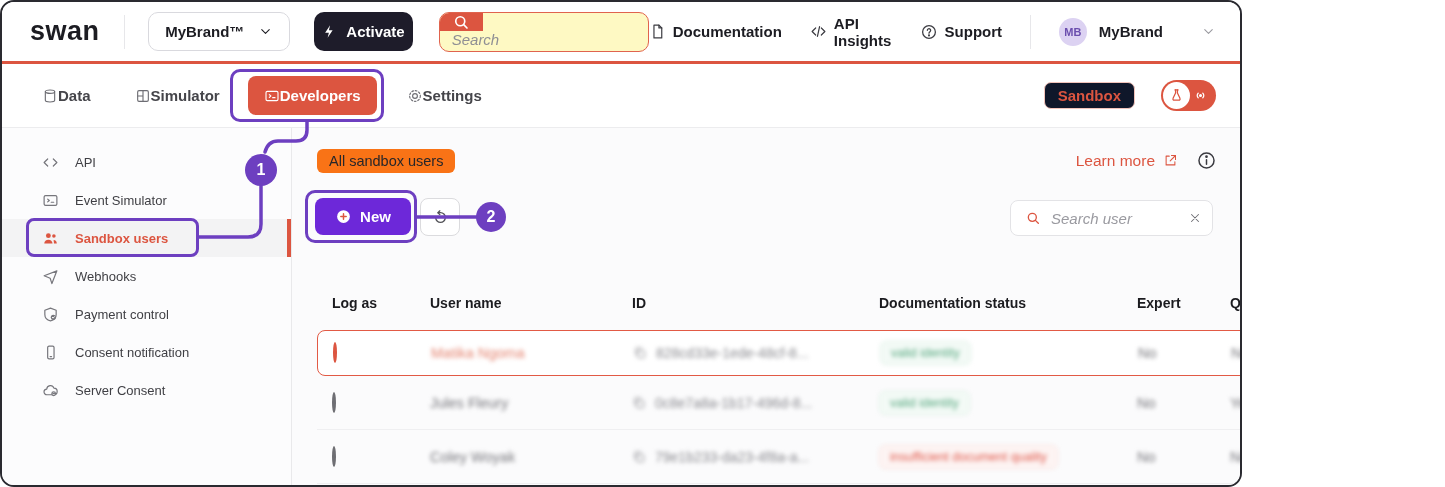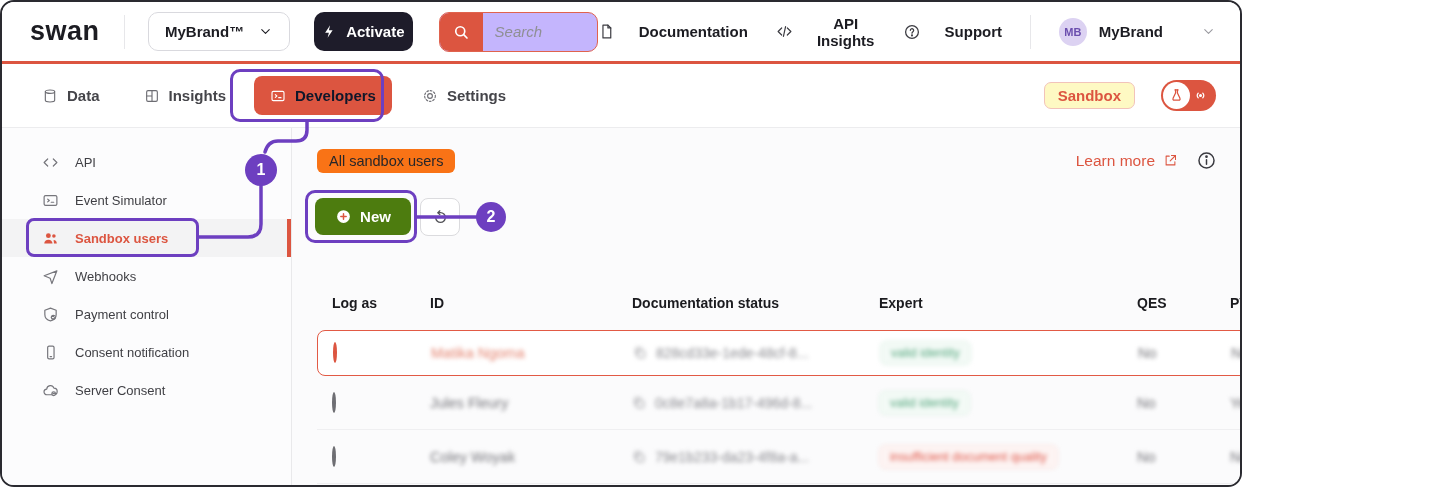--- a/index.html
+++ b/index.html
@@ -21,71 +21,71 @@
   .brand-btn{
     display:flex; align-items:center; gap:14px; border:1px solid #d9d9de; border-radius:10px;
     background:#fff; height:39px; padding:0 16px; font-size:15px; font-weight:700; color:#1c1c22; cursor:pointer;
   }
   .activate-btn{
     display:flex; align-items:center; gap:9px; margin-left:24px; height:39px; padding:0 8px;
     background:#1E1C2A; color:#fff; border:none; border-radius:10px; font-size:15px; font-weight:700; cursor:pointer;
   }
   .searchbar{
     display:flex; align-items:stretch; margin-left:26px; width:344px; height:40px;
-    border:1.5px solid #E0634E; border-radius:10px; overflow:hidden; background:#c4b5fd;
+    border:1.5px solid #E0634E; border-radius:10px; overflow:hidden; background:#fef9c3;flex-direction:column;
   }
   .searchbar .s-icon{ width:43px; background:#DC5540; color:#fff; display:flex; align-items:center; justify-content:center; flex:none; }
   .searchbar input{
     flex:1; border:none; outline:none; font-style:italic; font-size:15px; color:#3c3c40; padding:0 12px;
     font-family:"Liberation Sans", sans-serif; background:transparent;
   }
   .searchbar input::placeholder{ color:#8f8f94; }
   .search-all{
     display:flex; align-items:center; gap:7px; background:#F1F1F3; border-radius:8px; margin:3px;
     padding:0 13px; font-size:15px; color:#2a2a2e; cursor:pointer; border:none; font-family:inherit;
   }
   .tb-links{ display:flex; align-items:center; gap:28px; margin-left:auto; }
-  .tb-link{ display:flex; align-items:center; gap:24px; font-size:15px; font-weight:600; color:#1c1c22; cursor:pointer;text-align:center; }
+  .tb-link{ display:flex; align-items:center; gap:7px; font-size:15px; font-weight:600; color:#1c1c22; cursor:pointer; }
   .tb-link .lk-ic{ color:#3c3c42; }
   .account{ display:flex; align-items:center; gap:12px; cursor:pointer; }
   .avatar{
     width:28px; height:28px; border-radius:50%; background:#DCD2F2; color:#6B4EAE;
     font-size:11px; font-weight:700; display:flex; align-items:center; justify-content:center;
   }
   .account-name{ font-size:15px; font-weight:700; color:#1c1c22; }
   .account .chev{ color:#9a9aa0; margin-left:26px; }
 
   
   .navbar{ height:64px; display:flex; align-items:center; padding:0 24px 0 40px; border-bottom:1px solid #ECECEE; background:#fff; }
-  .nav-tab{ display:flex; align-items:center; gap:9px; font-size:15px; font-weight:700; color:#45454a; margin-right:44px; cursor:pointer; background:none; border:none; font-family:inherit; }
+  .nav-tab{ display:flex; align-items:center; font-size:15px; font-weight:700; color:#45454a; margin-right:44px; cursor:pointer; background:none; border:none; font-family:inherit; }
   .nav-tab .nv-ic{ color:#6d6d73; }
-  .nav-tab.active{ background:#DC5540; color:#0f172a; border-radius:8px; height:39px; padding:9px 16px; margin:0 30px 0 -16px; }
+  .nav-tab.active{ background:#DC5540; color:#ffffff; border-radius:8px; height:39px; padding:9px 16px; margin:0 30px 0 -16px; }
   .nav-tab.active .nv-ic{ color:#fff; }
   .nav-right{ margin-left:auto; display:flex; align-items:center; gap:26px; }
   .sandbox-badge{
-    color:#DC5540; background:#fef9c3; border:1px solid #F2C3BA; border-radius:7px;
+    color:#DC5540; background:#0f172a; border:1px solid #F2C3BA; border-radius:7px;
     font-size:15px; font-weight:600; padding:4px 13px;
   }
   .env-toggle{ width:55px; height:31px; background:#DC5540; border-radius:16px; display:flex; align-items:center; padding:2px; cursor:pointer; border:none; }
   .env-knob{ width:27px; height:27px; background:#fff; border-radius:50%; display:flex; align-items:center; justify-content:center; color:#DC5540; }
   .env-live{ color:#fff; margin-left:3px; }
 
   
   .body{ display:flex; height:358px; }
   .sidebar{ width:290px; flex:none; background:#FCFCFD; border-right:1px solid #E9E9EB; padding-top:15px; position:relative; }
   .side-item{ height:38px; display:flex; align-items:center; gap:16px; padding-left:40px; font-size:13px; font-weight:500; color:#3f3f44; cursor:pointer; position:relative; }
   .side-item .sd-ic{ color:#76767c; }
   .side-item.active{ background:#F3F3F4; color:#DC5540; font-weight:700; }
   .side-item.active .sd-ic{ color:#DC5540; }
   .side-item.active::after{ content:""; position:absolute; right:0; top:0; width:4px; height:100%; background:#DC5540; }
 
   .main{ flex:1; position:relative; background:#FBFBFC; overflow:hidden; }
   .chip{ position:absolute; left:25px; top:21px; background:#f97316; border-radius:6px; padding:4px 12px; font-size:14.5px; color:#26262a; }
   .new-btn{
-    position:absolute; left:23px; top:70px; width:96px; height:37px; background:#4d7c0f; color:#fff;
+    position:absolute; left:23px; top:70px; width:96px; height:37px; background:#6d28d9; color:#fff;
     border:none; border-radius:8px; font-size:15px; font-weight:700; display:flex; align-items:center; justify-content:center; gap:8px; cursor:pointer; font-family:inherit;
   }
   .refresh-btn{ position:absolute; left:128px; top:70px; width:40px; height:38px; background:#fff; border:1px solid #DBDBDE; border-radius:8px; display:flex; align-items:center; justify-content:center; color:#55555a; cursor:pointer; }
   .learn-row{ position:absolute; top:22px; right:23px; display:flex; align-items:center; gap:18px;justify-content:space-between; }
   .learn-link{ display:flex; align-items:center; gap:8px; color:#DC5540; font-size:15.5px; font-weight:500; cursor:pointer; }
   .info-btn{ color:#3a3a40; cursor:pointer; }
   .user-search{
     position:absolute; top:72px; right:27px; width:203px; height:36px; background:#fff; border:1px solid #E3E3E6;
     border-radius:8px; display:flex; align-items:center; padding:0 10px 0 14px; gap:10px;
   }
@@ -221,21 +221,21 @@
         </span>
       <span>Data</span>
     </button>
     <button class="nav-tab">
       <span class="nv-ic">
           <svg class="ic" width="16" height="16" viewBox="0 0 24 24">
             <rect x="4" y="4" width="16" height="16" rx="2"></rect>
             <path d="M12 4v16M4 12h8"></path>
           </svg>
         </span>
-      <span>Insights</span>
+      <span>Simulator</span>
     </button>
     <button class="nav-tab active">
       <span class="nv-ic">
           <svg class="ic" width="16" height="16" viewBox="0 0 24 24">
             <rect x="3" y="5" width="18" height="14" rx="2"></rect>
             <path d="M8 10l2.3 2L8 14"></path>
             <path d="M13 14.5h3.5"></path>
           </svg>
         </span>
       <span>Developers</span>
@@ -375,24 +375,39 @@
         </div>
         <span class="info-btn">
           <svg class="ic" width="21" height="21" viewBox="0 0 24 24">
               <circle cx="12" cy="12" r="8.6"></circle>
               <path d="M12 11v5.4"></path>
               <circle cx="12" cy="7.6" r=".7" fill="currentColor"></circle>
             </svg>
         </span>
       </div>
 
+      <div class="user-search">
+        <span class="m-ic">
+            <svg class="ic" width="16" height="16" viewBox="0 0 24 24" style="stroke-width:2">
+              <circle cx="11" cy="11" r="6"></circle>
+              <path d="M15.6 15.6L20 20"></path>
+            </svg>
+          </span>
+        <input placeholder="Search user" style="">
+        <button class="clear-btn">
+            <svg class="ic" width="14" height="14" viewBox="0 0 24 24" style="stroke-width:1.8">
+              <path d="M6 6l12 12M18 6L6 18"></path>
+            </svg>
+          </button>
+      </div>
 
       <div class="tbl">
         <div class="tgrid thead">
           <div>Log as</div>
+          <div>User name</div>
           <div>ID</div>
           <div>Documentation status</div>
           <div>Expert</div>
           <div>QES</div>
           <div>PVI</div>
           <div></div>
         </div>
 
         <div class="tgrid trow selected">
           <div><span class="radio selected"></span></div>

